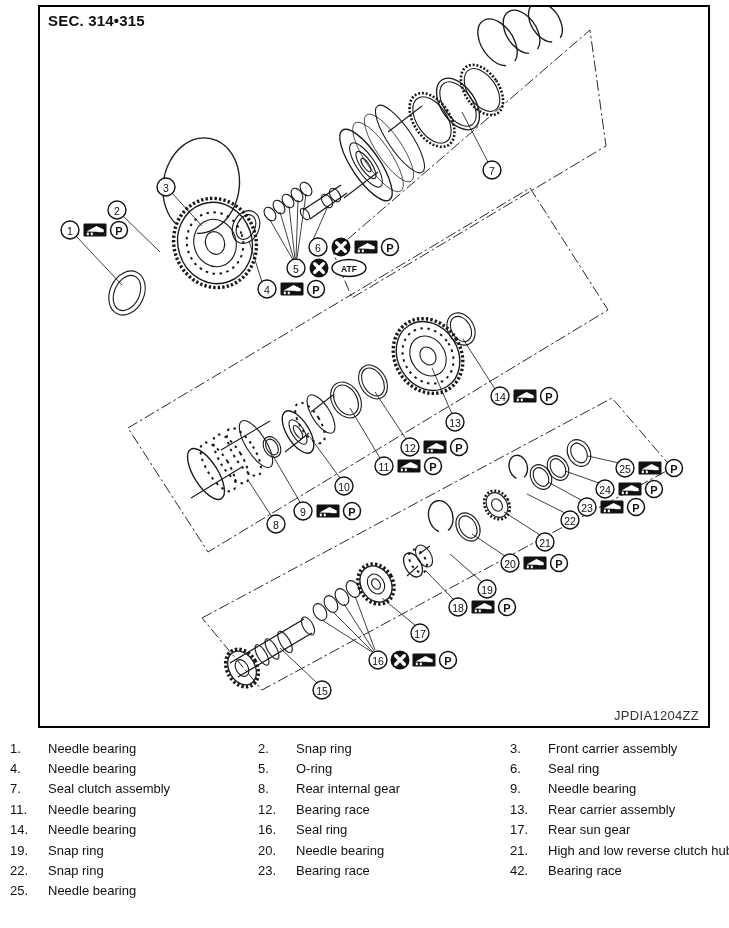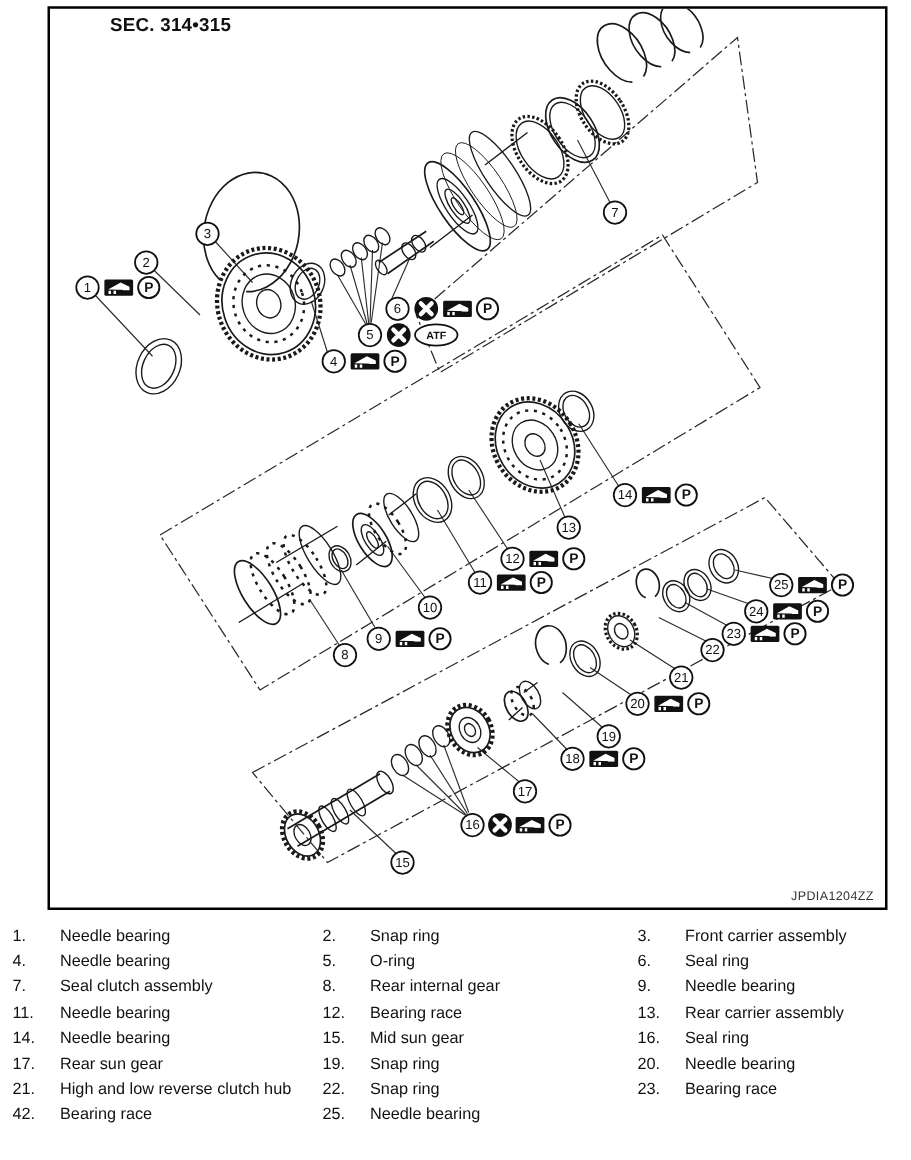--- a/index.html
+++ b/index.html
@@ -1,20 +1,20 @@
 <!DOCTYPE html>
 <html><head>
 <meta charset="utf-8">
 <style>
   html,body{margin:0;padding:0;background:#fff;}
   body{width:729px;height:928px;position:relative;font-family:"Liberation Sans",sans-serif;color:#111;}
   .page{position:absolute;inset:0;}
   .diagram-box{position:absolute;left:38px;top:5px;width:672px;height:723px;border:2px solid #000;box-sizing:border-box;background:#fff;}
-  .sec-label{position:absolute;left:8px;top:5px;font-size:15px;font-weight:bold;letter-spacing:.2px;margin-left:40px;}
-  .fig-code{position:absolute;right:9px;bottom:3px;font-size:10px;color:#333;letter-spacing:.3px;}
+  .sec-label{position:absolute;left:8px;top:5px;font-size:15px;font-weight:bold;letter-spacing:.2px;}
+  .fig-code{position:absolute;right:9px;bottom:3px;font-size:13px;color:#333;letter-spacing:.3px;}
   svg.diagram{position:absolute;left:0;top:0;width:668px;height:719px;}
 
   
   .e{fill:none;stroke:#1a1a1a;stroke-width:1.1;}
   .e13{fill:none;stroke:#1a1a1a;stroke-width:1.35;}
   .thin{fill:none;stroke:#1a1a1a;stroke-width:.7;}
   .teeth{fill:none;stroke:#1a1a1a;stroke-width:3.4;stroke-dasharray:2.4 2.1;}
   .teeth-sm{fill:none;stroke:#1a1a1a;stroke-width:2.6;stroke-dasharray:2 1.8;}
   .dotted{fill:none;stroke:#1a1a1a;stroke-width:2;stroke-dasharray:2.5 4.5;}
   .ld{fill:none;stroke:#2a2a2a;stroke-width:.9;}
@@ -459,24 +459,20 @@
       </div>
     <div class="part-cell">
         <span class="pnum">13.</span>
         <span class="pname">Rear carrier assembly</span>
       </div>
     <div class="part-cell">
         <span class="pnum">14.</span>
         <span class="pname">Needle bearing</span>
       </div>
     <div class="part-cell">
-        <span class="pnum">15.</span>
-        <span class="pname">Mid sun gear</span>
-      </div>
-    <div class="part-cell">
         <span class="pnum">16.</span>
         <span class="pname">Seal ring</span>
       </div>
     <div class="part-cell">
         <span class="pnum">17.</span>
         <span class="pname">Rear sun gear</span>
       </div>
     <div class="part-cell">
         <span class="pnum">19.</span>
         <span class="pname">Snap ring</span>

